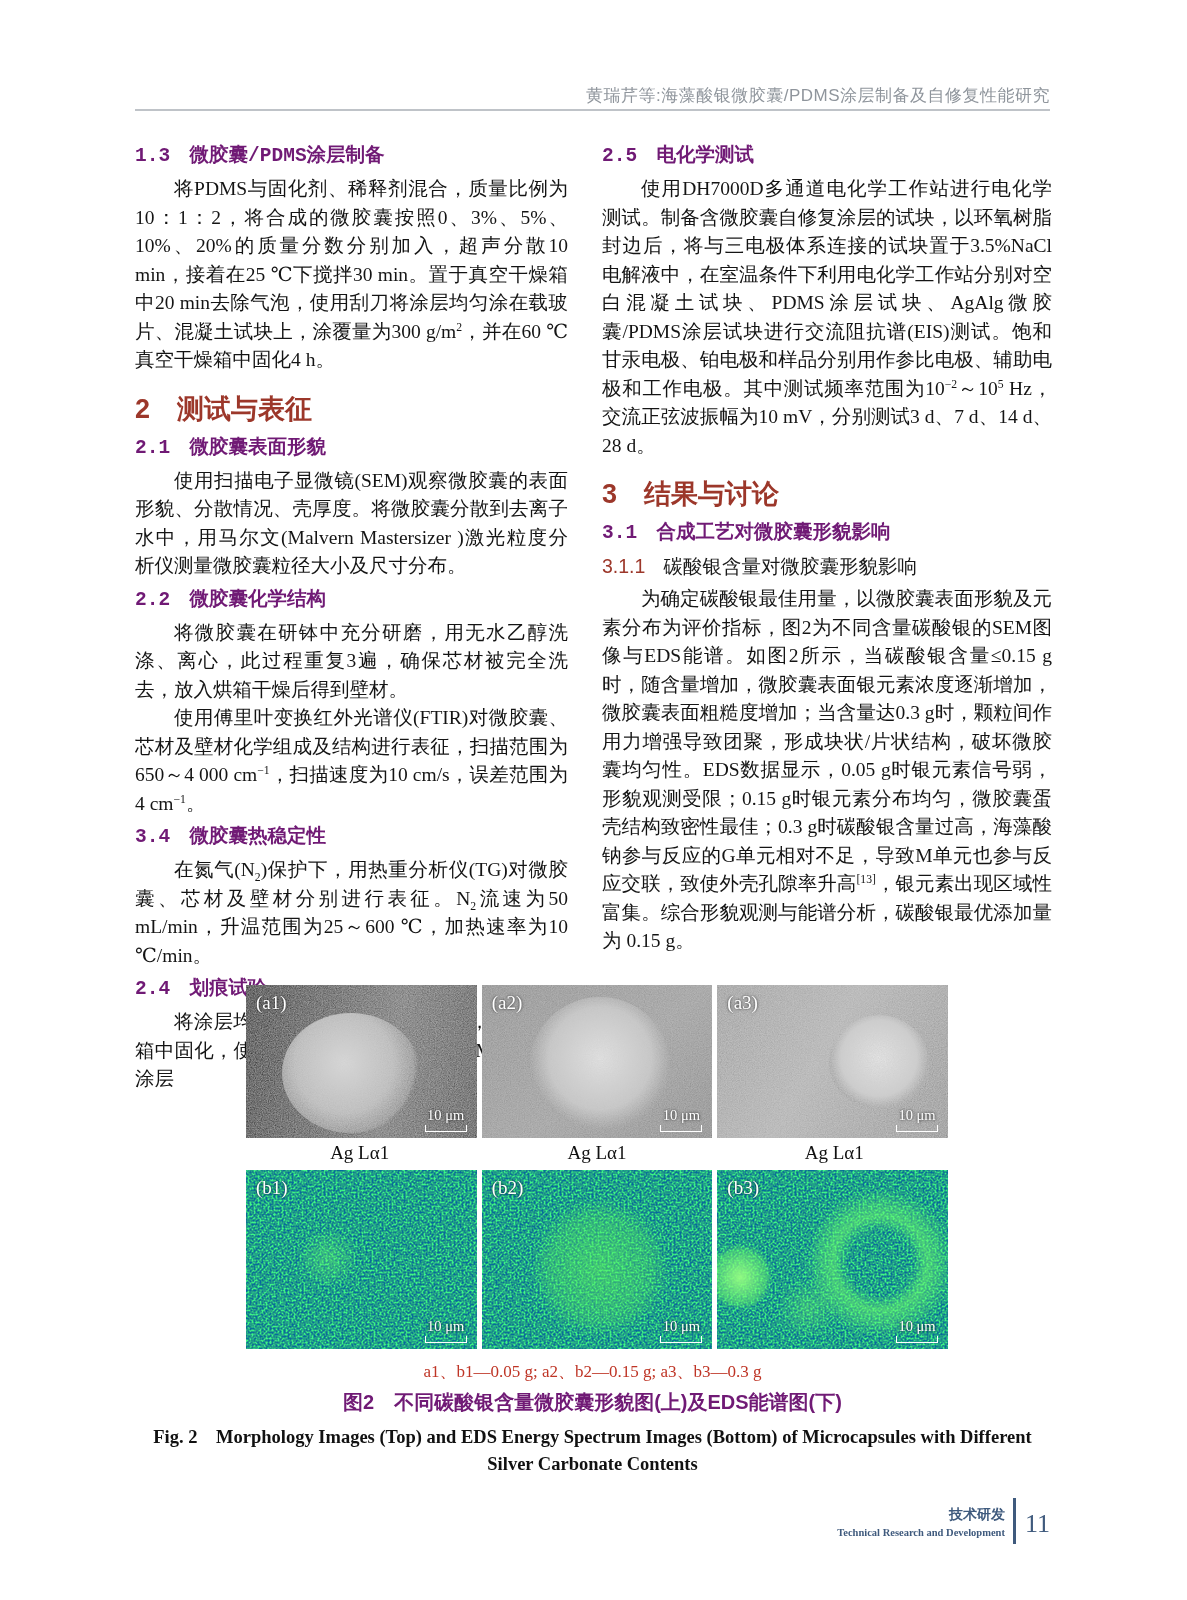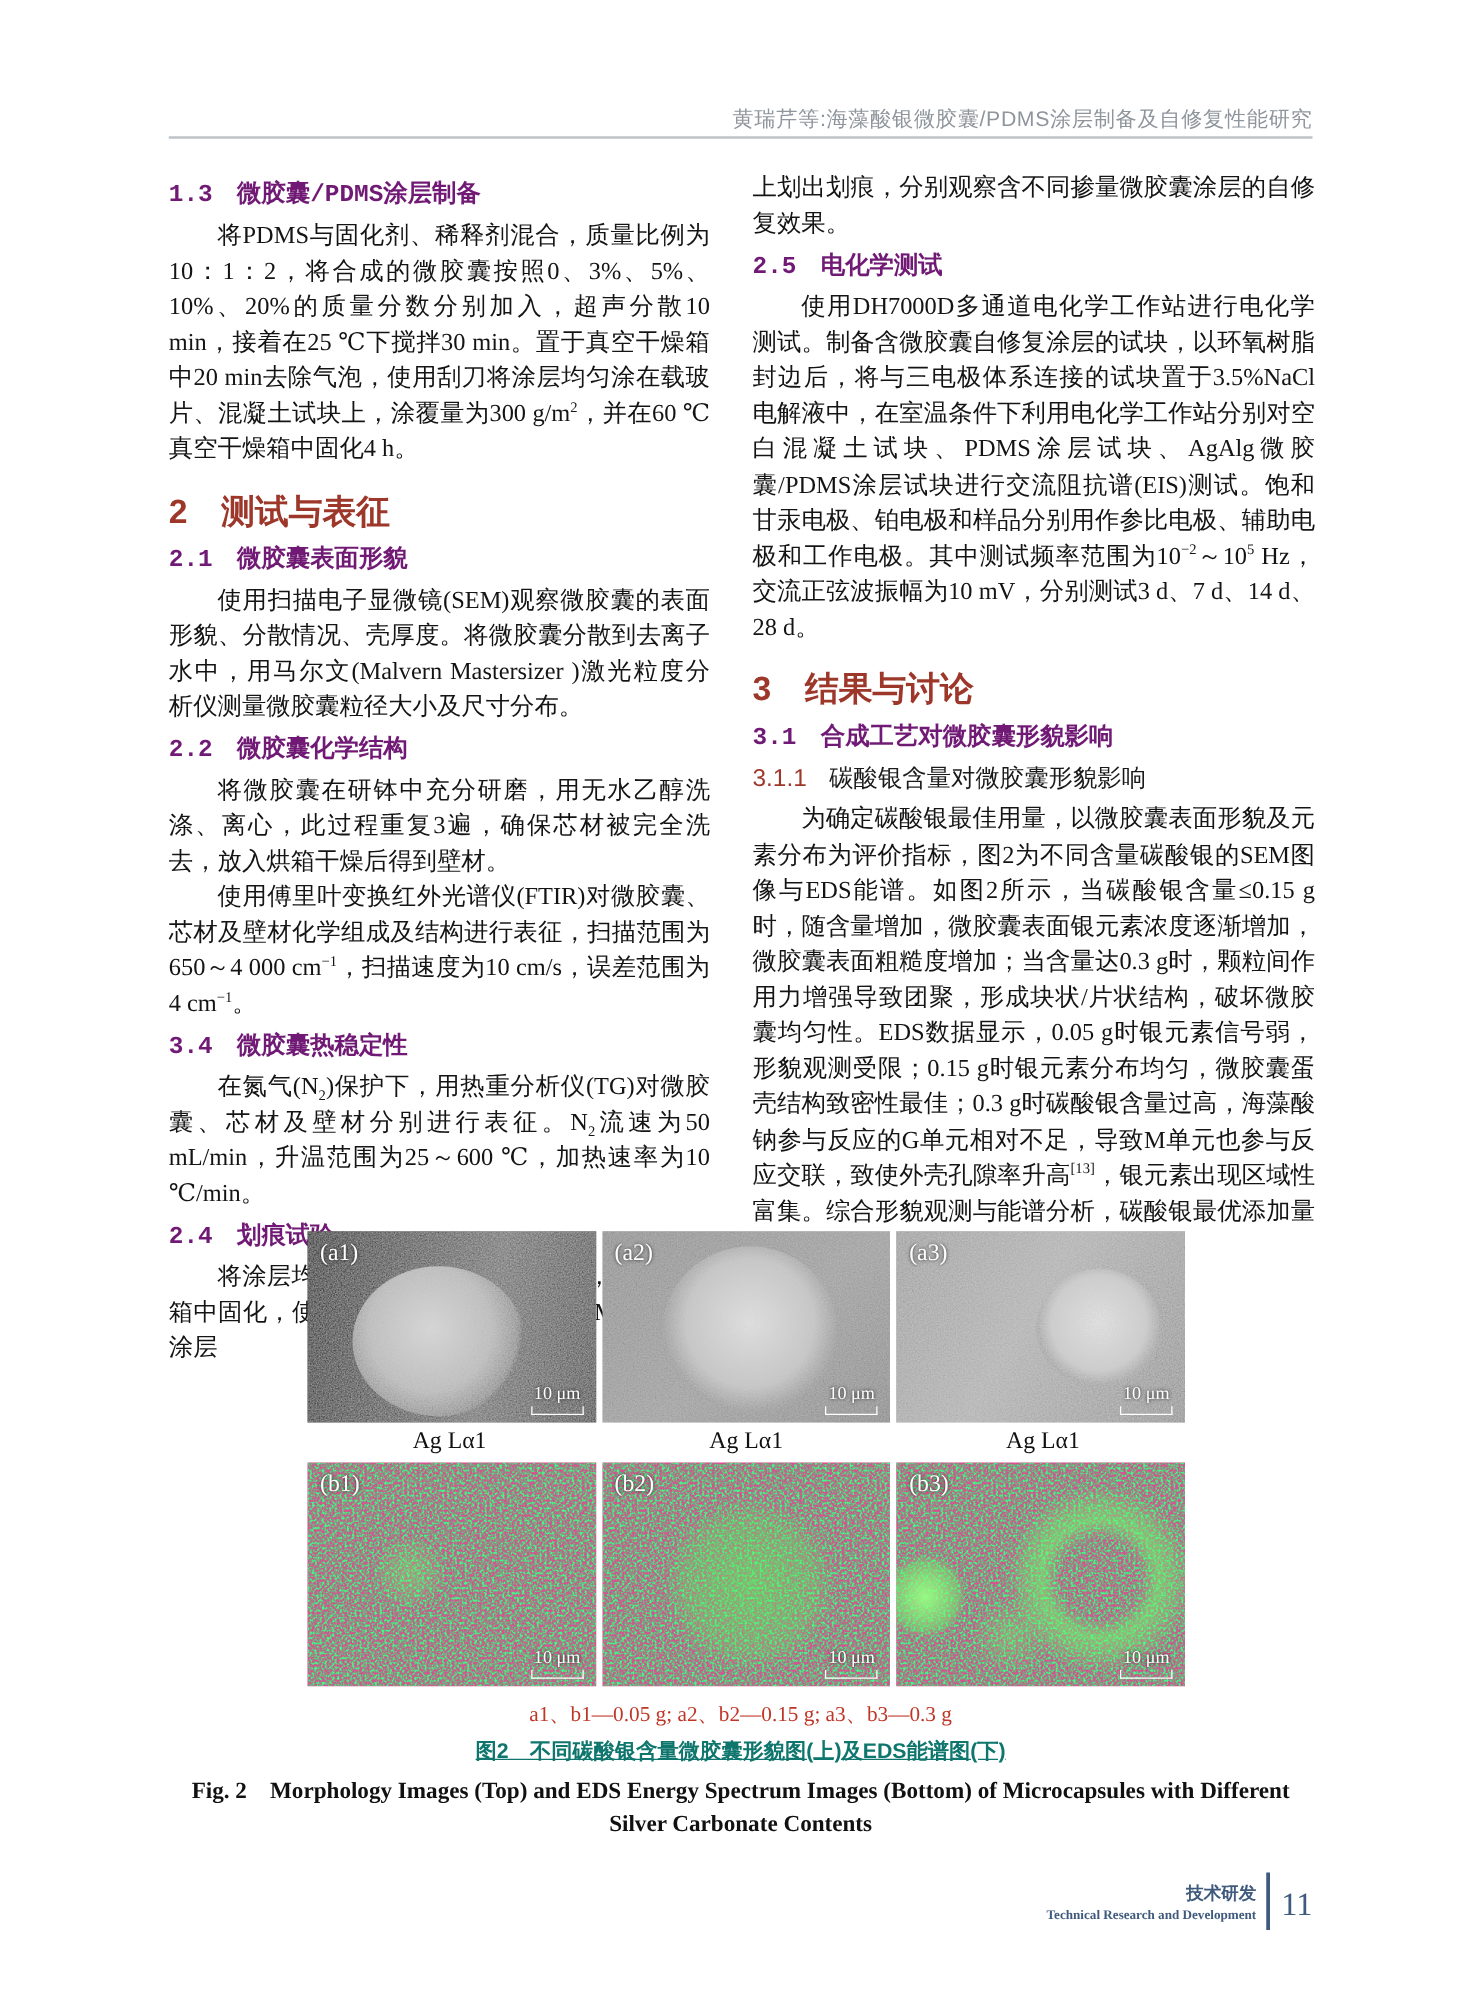--- a/index.html
+++ b/index.html
@@ -51,40 +51,40 @@
      background:radial-gradient(circle at 45% 42%,#d9d9d9 0%,#b8b8b8 48%,#8c8c8c 68%,rgba(0,0,0,0) 72%);}
   .sem2 .capsule{left:48px;top:12px;width:140px;height:136px;
      background:radial-gradient(circle at 50% 45%,#e3e3e3 0%,#c4c4c4 50%,#9a9a9a 68%,rgba(0,0,0,0) 72%);}
   .sem3 .capsule{left:112px;top:30px;width:100px;height:96px;
      background:radial-gradient(circle at 50% 45%,#e8e8e8 0%,#cccccc 52%,#a0a0a0 68%,rgba(0,0,0,0) 72%);}
 
   .aglabels{display:flex;gap:10px;margin:4px 0 6px 0;}
   .aglabels .agcell{flex:1;text-align:center;font-size:19px;color:#111;
      font-family:"Liberation Serif","DejaVu Serif",serif;}
 
-  .eds{background:#ec4899;}
+  .eds{background:#0369a1;}
   .blob{position:absolute;}
   .eds1 .blob{left:52px;top:60px;width:60px;height:56px;border-radius:50%;
      background:radial-gradient(circle,rgba(110,255,110,.38) 0%,rgba(110,255,110,.12) 55%,rgba(0,0,0,0) 70%);}
   .eds2 .blob{left:48px;top:28px;width:140px;height:140px;border-radius:50%;
      background:radial-gradient(circle,rgba(96,240,96,.55) 0%,rgba(96,240,96,.3) 52%,rgba(0,0,0,0) 70%);}
   .eds3 .blob-left{position:absolute;left:-8px;top:72px;width:62px;height:70px;border-radius:50%;
      background:radial-gradient(circle,rgba(150,255,130,.95) 0%,rgba(110,245,110,.5) 55%,rgba(0,0,0,0) 72%);}
   .eds3 .blob-ring{position:absolute;left:88px;top:18px;width:150px;height:150px;border-radius:50%;
      background:radial-gradient(circle,rgba(0,0,0,0) 30%,rgba(110,250,110,.55) 44%,rgba(110,250,110,.35) 56%,rgba(0,0,0,0) 70%);
      transform:rotate(18deg);}
   .eds3 .blob-mid{position:absolute;left:56px;top:110px;width:70px;height:56px;border-radius:50%;
      background:radial-gradient(circle,rgba(110,245,110,.4) 0%,rgba(0,0,0,0) 70%);}
 
   
   .captions{position:absolute;left:135px;top:1360px;width:915px;text-align:center;}
   .fig-legend{font-size:17px;color:#bf3526;margin:0 0 6px 0;
      font-family:"Liberation Serif","DejaVu Serif",serif;}
-  .fig-caption-zh{font-size:17px;font-weight:bold;color:#0f766e;margin:0 0 8px 0;
-     font-family:"Liberation Sans","DejaVu Sans",sans-serif;text-decoration:underline;}
+  .fig-caption-zh{font-size:20px;font-weight:bold;color:#701a75;margin:0 0 8px 0;
+     font-family:"Liberation Sans","DejaVu Sans",sans-serif;}
   .fig-caption-en{font-size:18.5px;font-weight:bold;color:#111;margin:0 auto;max-width:880px;
      line-height:27px;font-family:"Liberation Serif","DejaVu Serif",serif;}
 
   
   .footer{position:absolute;top:1498px;right:137px;display:flex;align-items:center;}
   .footer-text{text-align:right;color:#3f5a7d;}
   .footer-zh{font-size:14px;font-weight:bold;font-family:"Liberation Sans","DejaVu Sans",sans-serif;line-height:23px;}
   .footer-en{font-size:10.5px;font-weight:bold;font-family:"Liberation Serif","DejaVu Serif",serif;line-height:13px;}
   .footer-bar{width:3px;height:46px;background:#3f5a7d;margin:0 9px 0 8px;}
   .footer-page{font-size:26px;color:#3f5a7d;font-family:"Liberation Serif","DejaVu Serif",serif;align-self:center;margin-top:6px;text-align:center;}
@@ -124,21 +124,20 @@
     <p class="para"><span>使用傅里叶变换红外光谱仪(FTIR)对微胶囊、芯材及壁材化学组成及结构进行表征，扫描范围为650～4 000 cm</span><sup>−1</sup><span>，扫描速度为10 cm/s，误差范围为4 cm</span><sup>−1</sup><span>。</span></p>
 
     <h3 class="h3">3.4　微胶囊热稳定性</h3>
     <p class="para"><span>在氮气(N</span><sub>2</sub><span>)保护下，用热重分析仪(TG)对微胶囊、芯材及壁材分别进行表征。N</span><sub>2</sub><span>流速为50 mL/min，升温范围为25～600 ℃，加热速率为10 ℃/min。</span></p>
 
     <h3 class="h3">2.4　划痕试验</h3>
     <p class="para"><span>将涂层均匀涂在载玻片上涂膜制片，并放入烘箱中固化，使用手术刀在对照涂层和PDMS/微胶囊涂层</span></p>
   </div>
 
   <div class="col col-right">
-    <p class="para no-indent"><span>上划出划痕，分别观察含不同掺量微胶囊涂层的自修复效果。</span></p>
 
     <h3 class="h3">2.5　电化学测试</h3>
     <p class="para"><span>使用DH7000D多通道电化学工作站进行电化学测试。制备含微胶囊自修复涂层的试块，以环氧树脂封边后，将与三电极体系连接的试块置于3.5%NaCl电解液中，在室温条件下利用电化学工作站分别对空白混凝土试块、PDMS涂层试块、AgAlg微胶囊/PDMS涂层试块进行交流阻抗谱(EIS)测试。饱和甘汞电极、铂电极和样品分别用作参比电极、辅助电极和工作电极。其中测试频率范围为10</span><sup>−2</sup><span>～10</span><sup>5</sup><span> Hz，交流正弦波振幅为10 mV，分别测试3 d、7 d、14 d、28 d。</span></p>
 
     <h1 class="h1">3　结果与讨论</h1>
 
     <h3 class="h3">3.1　合成工艺对微胶囊形貌影响</h3>
 
     <div class="h4"><span class="h4-num">3.1.1</span><span class="h4-title">碳酸银含量对微胶囊形貌影响</span></div>
 

